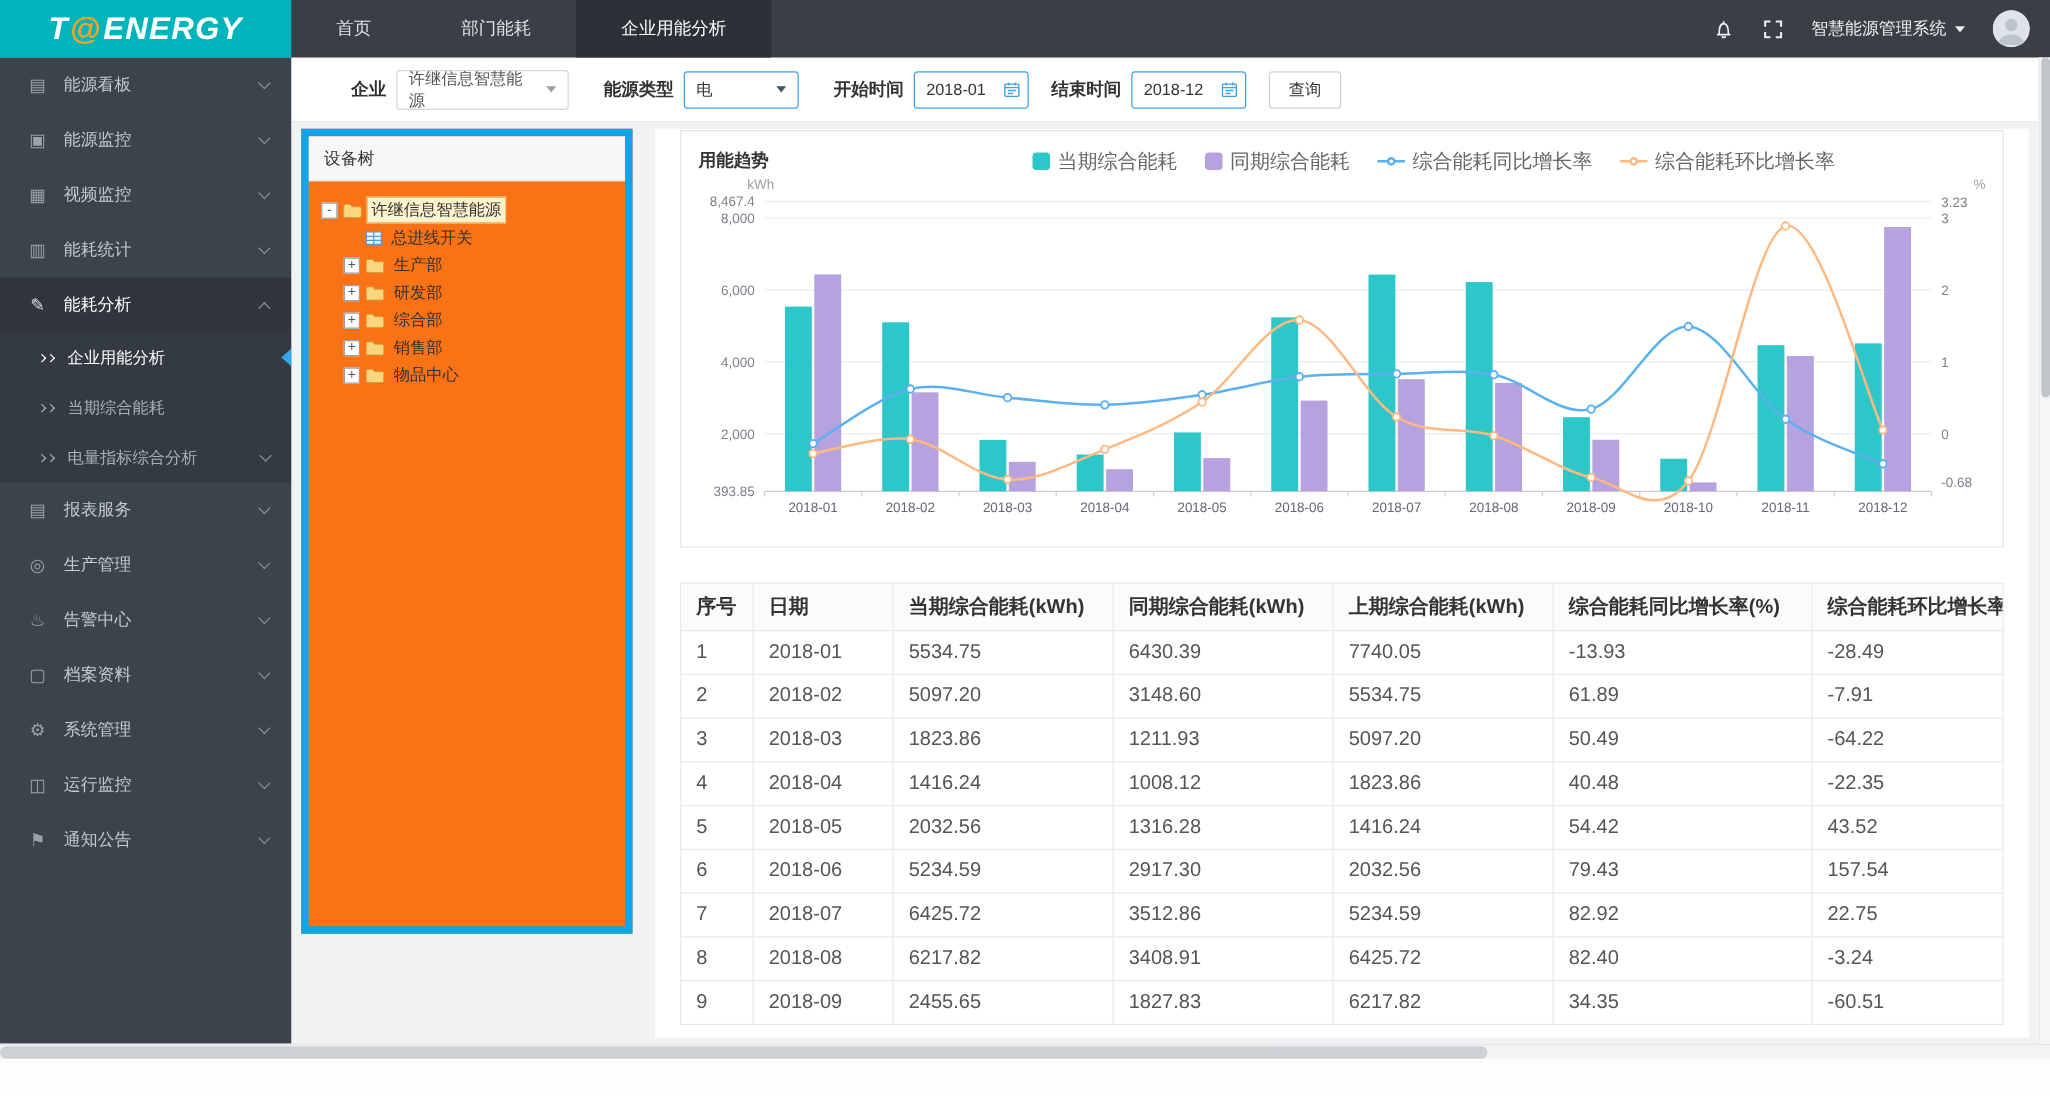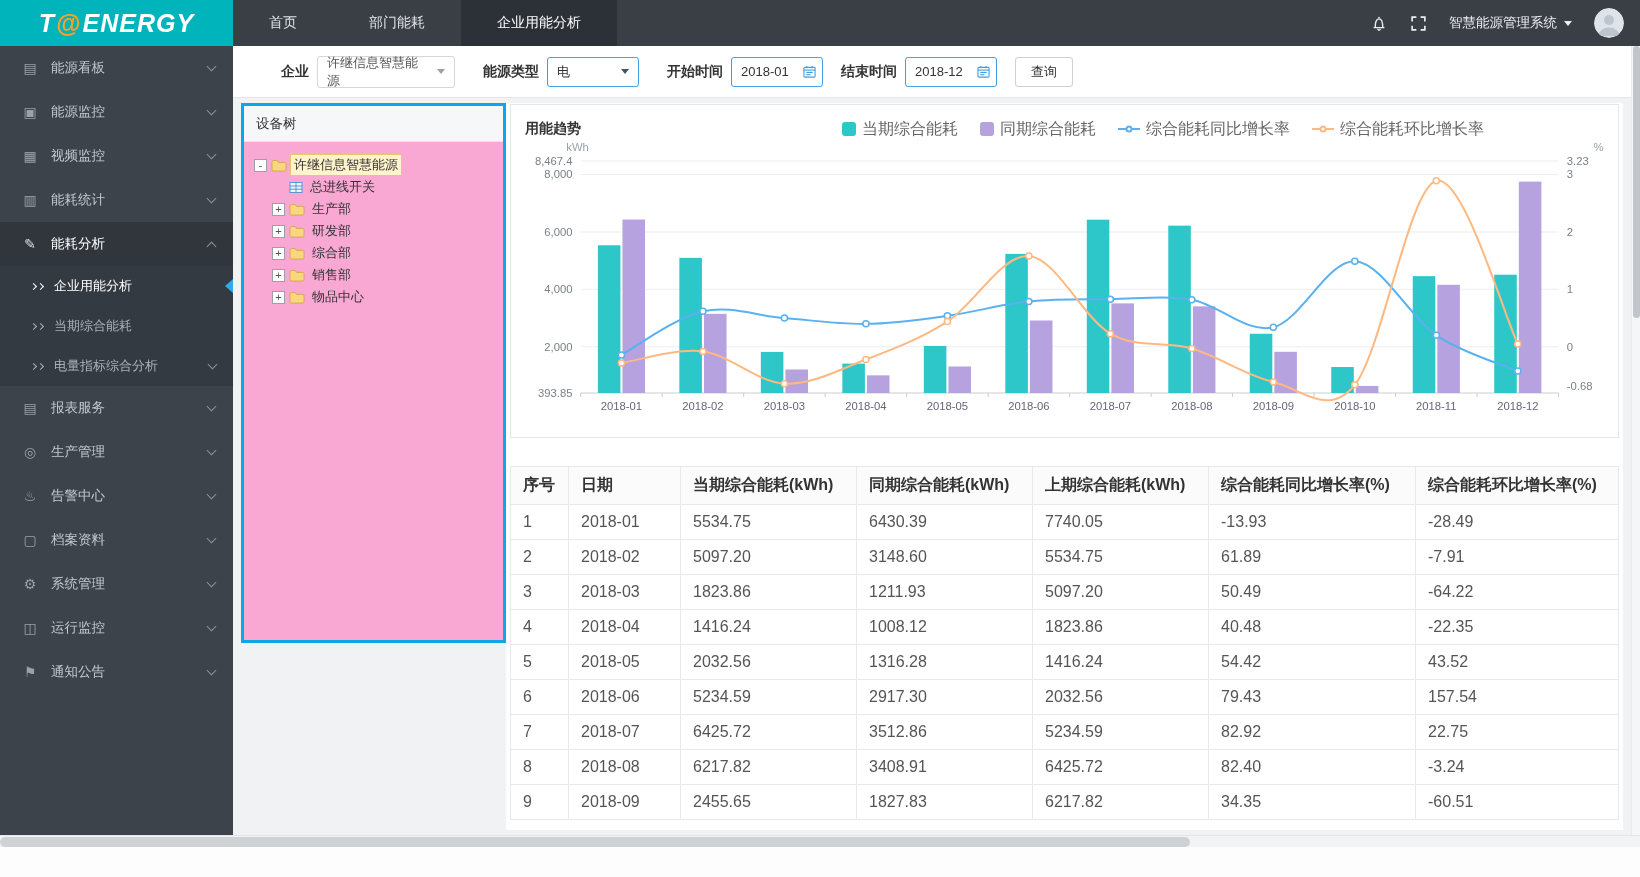--- a/index.html
+++ b/index.html
@@ -44,31 +44,31 @@
   .select{height:32px;border:1px solid #d4d7da;border-radius:3px;background:#fff;display:flex;align-items:center;padding:0 9px;font-size:13px;color:#555;cursor:pointer}
   .select .caret{margin-left:14px;width:0;height:0;border-left:4px solid transparent;border-right:4px solid transparent;border-top:5px solid #9aa0a6}
   .select.blue{border-color:#3fa0e8;height:30px;color:#333}
   .select.blue .caret{border-top-color:#456}
   .w-ent{width:138px;justify-content:space-between}
   .w-energy{width:92px;justify-content:space-between}
   .date-input{height:30px;width:92px;border:1px solid #3fa0e8;border-radius:3px;display:flex;align-items:center;justify-content:space-between;background:#fff;padding:0 6px 0 9px;font-size:13px;color:#333;cursor:text}
   .query-btn{height:30px;padding:0 15px;border:1px solid #cfd2d5;border-radius:3px;background:#fff;font-size:13px;color:#333;cursor:pointer;font-family:inherit}
 
   .content{display:flex;padding:5px 8px;height:737px}
-  .tree-panel{width:265px;background:#f9a8d4;border:3px solid #0ea5e9;height:540px;flex:none}
+  .tree-panel{width:265px;background:#f97316;border:6px solid #0ea5e9;height:644px;flex:none}
   .tree-head{height:36px;background:#f6f7f8;border-bottom:1px solid #e4e6e9;display:flex;align-items:center;padding-left:12px;font-size:13.5px;color:#333}
   .tree-body{padding:12px 8px}
   .tree-node{display:flex;align-items:center;height:22px;font-size:13px;color:#333;cursor:pointer}
   .tree-toggle{width:13px;height:13px;border:1px solid #9aa0a6;background:#fff;font-size:11px;line-height:10px;text-align:center;color:#555;margin-right:4px;flex:none}
   .tree-spacer{width:17px;flex:none}
   .tree-icon{margin-right:4px;display:flex;flex:none}
   .tree-label{padding:1px 3px;white-space:nowrap}
   .tree-label.selected{background:#fff3cd;outline:1px solid #eec36e}
 
-  .right-panel{flex:1;margin-left:0;background:#fff;padding:0 4px;overflow:hidden}
+  .right-panel{flex:1;margin-left:18px;background:#fff;padding:0 20px;overflow:hidden}
   .chart-panel{border:1px solid #e4e7ea;height:334px;margin-top:1px}
   .chart-head{height:36px;display:flex;align-items:center;padding:12px 14px 0}
   .chart-title{font-size:14px;font-weight:bold;color:#333}
   .legend{display:flex;align-items:center;gap:22px;margin-left:auto;margin-right:120px}
   .lg-item{display:flex;align-items:center;gap:6px;font-size:16px;color:#666;cursor:pointer;white-space:nowrap}
   .lg-swatch{width:14px;height:14px;border-radius:3px}
   .lg-line{width:22px;height:2px;position:relative;display:inline-block}
   .lg-ring{position:absolute;left:50%;top:50%;transform:translate(-50%,-50%);width:7px;height:7px;border-radius:50%;background:#fff;border:2px solid}
   .chart-body{height:292px}
   .chart-body svg{display:block}

